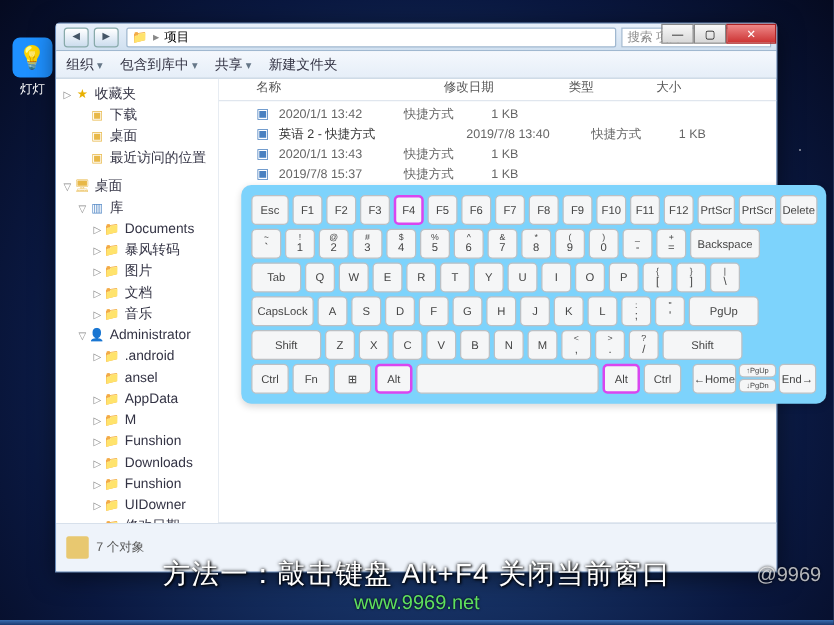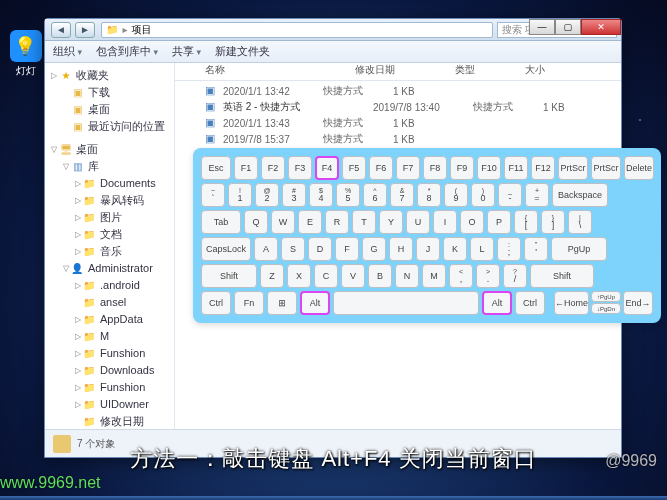--- a/index.html
+++ b/index.html
@@ -51,26 +51,26 @@
 .kb { position:absolute; top:85px; left:18px; width:468px; background:#7dd3fc; border-radius:8px; padding:8px 8px 8px 8px; box-shadow:0 2px 6px rgba(0,0,0,.15); }
 .kb-row { display:flex; gap:3px; margin-bottom:3px; }
 .kb-row:last-child { margin-bottom:0; }
 .key { background:#f5f6f7; border:1px solid #bcc0c4; border-radius:4px; height:24px; display:flex; flex-direction:column; align-items:center; justify-content:center; font-size:9px; color:#444; min-width:24px; flex-shrink:0; }
 .key.w15{min-width:30px} .key.w2{min-width:40px} .key.w25{min-width:50px} .key.w3{min-width:56px} .key.w35{min-width:64px} .key.sp{flex:1}
 .key .top{font-size:7px;line-height:7px} .key .bot{font-size:9px;line-height:9px}
 .key.hl { border:2px solid #d946ef; }
 .navcluster { display:flex; gap:2px; margin-left:6px; }
 .navcluster .key { min-width:30px; }
 
-.statusbar { height:28px; border-top:1px solid #d0dae6; background:#eef3fa; display:flex; align-items:center; font-size:10px; color:#555; padding:0 8px; gap:6px; }
+.statusbar { height:39px; border-top:1px solid #d0dae6; background:#eef3fa; display:flex; align-items:center; font-size:10px; color:#555; padding:0 8px; gap:6px; }
 .statusbar .ic { width:18px; height:18px; background:#e8c870; border-radius:2px; }
 
 .caption { position:absolute; bottom:26px; left:0; right:0; text-align:center; font-size:22px; color:#fff; text-shadow:0 0 3px #000, 1px 1px 2px #000; font-weight:400; letter-spacing:1px; }
 .watermark-r { position:absolute; bottom:30px; right:10px; font-size:16px; color:rgba(255,255,255,.7); text-shadow:0 0 2px #000; }
-.url { position:absolute; bottom:8px; left:0; right:0; text-align:left; font-size:16px; color:#5fe05f; text-shadow:0 0 2px #000; }
+.url { position:absolute; bottom:8px; left:0; right:0; text-align:center; font-size:16px; color:#5fe05f; text-shadow:0 0 2px #000; }
 
 .taskbar { position:absolute; bottom:0; left:0; right:0; height:4px; background:linear-gradient(#3a6db0,#1a3a70); }
 
 ::-webkit-scrollbar{width:12px;height:12px}
 ::-webkit-scrollbar-track{background:#eef2f6}
 ::-webkit-scrollbar-thumb{background:#c4d0e0;border:1px solid #a8b8cc}
 </style>
 </head>
 <body>
 

